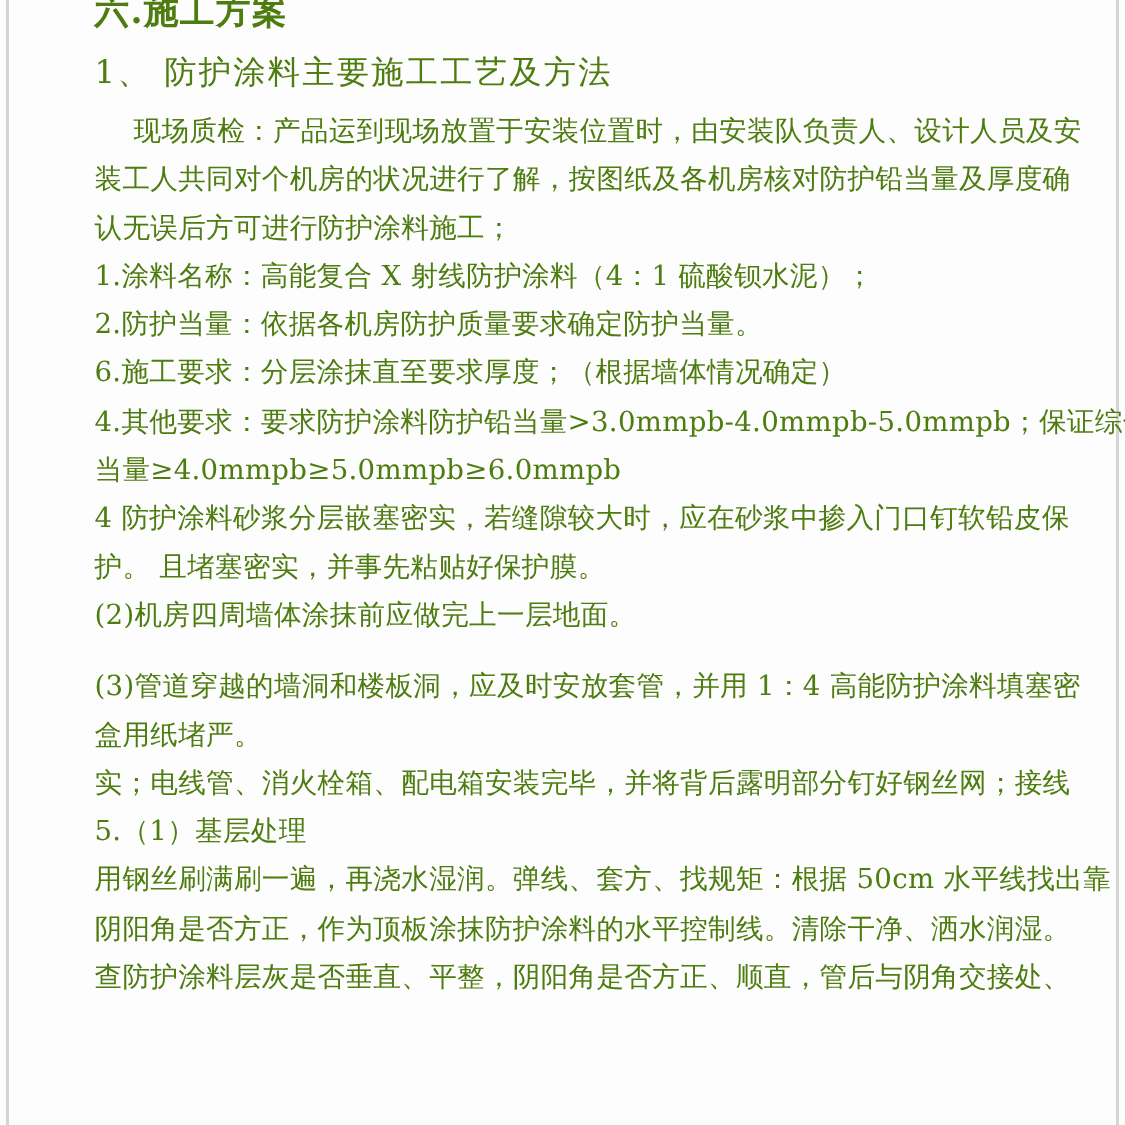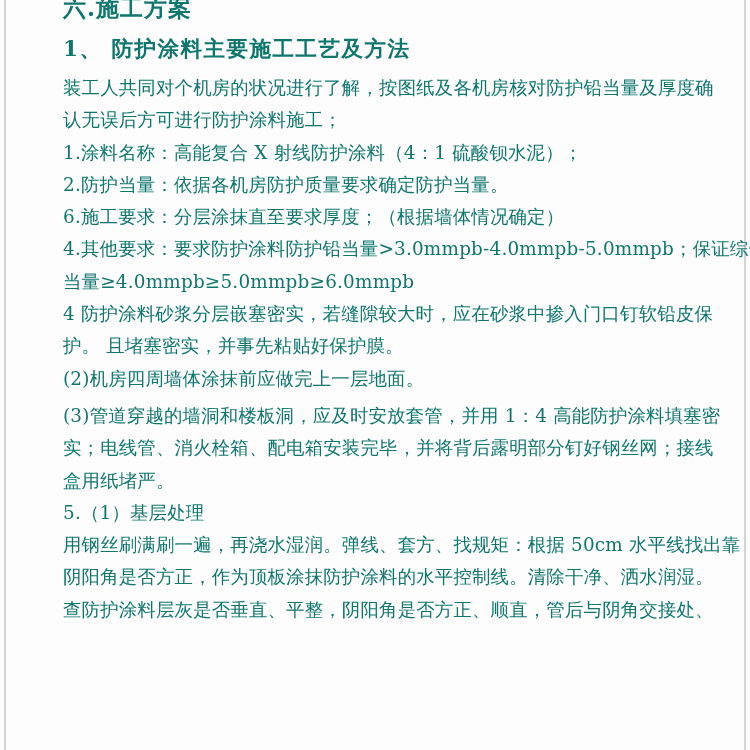--- a/index.html
+++ b/index.html
@@ -7,21 +7,21 @@
     padding: 0;
     background: #ffffff;
   }
   .page {
     position: relative;
     width: 750px;
     height: 750px;
     background: #fdfdfd;
     overflow: hidden;
     font-family: "DejaVu Serif", "Liberation Serif", serif;
-    color: #0f766e;
+    color: #4d7c0f;
   }
   .scan-edge {
     position: absolute;
     top: 0;
     bottom: 0;
     width: 2px;
     background: #d4d4d4;
   }
   .scan-edge.left  { left: 4px; }
   .scan-edge.right { left: 744px; }
@@ -36,62 +36,63 @@
     margin: -7px 0 0 0;
     font-size: 23px;
     font-weight: bold;
     line-height: 30px;
     letter-spacing: 1px;
     white-space: nowrap;
   }
   .section-heading {
     margin: 11px 0 0 0;
     font-size: 21.5px;
-    font-weight: bold;
+    font-weight: normal;
     line-height: 30px;
     letter-spacing: 1.5px;
     white-space: nowrap;
   }
   .body-text {
     margin-top: 8px;
   }
   .ln {
     font-size: 18.4px;
     line-height: 32.3px;
     letter-spacing: 0.2px;
     white-space: nowrap;
   }
   .ind1 { padding-left: 26px; }
   .ind2 { padding-left: 34px; }
-  .gap  { margin-top: 5px; }
+  .gap  { margin-top: 15px; }
 </style>
 </head>
 <body>
 
 <div class="page">
   <div class="scan-edge left"></div>
   <div class="scan-edge right"></div>
 
   <div class="content">
     <h1 class="doc-title">六.施工方案</h1>
     <h2 class="section-heading">1、 防护涂料主要施工工艺及方法</h2>
 
     <div class="body-text">
+      <div class="ln ind1">现场质检：产品运到现场放置于安装位置时，由安装队负责人、设计人员及安</div>
       <div class="ln">装工人共同对个机房的状况进行了解，按图纸及各机房核对防护铅当量及厚度确</div>
       <div class="ln">认无误后方可进行防护涂料施工；</div>
       <div class="ln">1.涂料名称：高能复合 X 射线防护涂料（4：1 硫酸钡水泥）；</div>
       <div class="ln">2.防护当量：依据各机房防护质量要求确定防护当量。</div>
       <div class="ln">6.施工要求：分层涂抹直至要求厚度；（根据墙体情况确定）</div>
       <div class="ln">4.其他要求：要求防护涂料防护铅当量&gt;3.0mmpb-4.0mmpb-5.0mmpb；保证综合铅</div>
       <div class="ln">当量≥4.0mmpb≥5.0mmpb≥6.0mmpb</div>
       <div class="ln">4 防护涂料砂浆分层嵌塞密实，若缝隙较大时，应在砂浆中掺入门口钉软铅皮保</div>
       <div class="ln">护。 且堵塞密实，并事先粘贴好保护膜。</div>
       <div class="ln">(2)机房四周墙体涂抹前应做完上一层地面。</div>
       <div class="ln gap">(3)管道穿越的墙洞和楼板洞，应及时安放套管，并用 1：4 高能防护涂料填塞密</div>
+      <div class="ln">盒用纸堵严。</div>
       <div class="ln">实；电线管、消火栓箱、配电箱安装完毕，并将背后露明部分钉好钢丝网；接线</div>
-      <div class="ln">盒用纸堵严。</div>
       <div class="ln">5.（1）基层处理</div>
       <div class="ln">用钢丝刷满刷一遍，再浇水湿润。弹线、套方、找规矩：根据 50cm 水平线找出靠</div>
       <div class="ln">阴阳角是否方正，作为顶板涂抹防护涂料的水平控制线。清除干净、洒水润湿。</div>
       <div class="ln">查防护涂料层灰是否垂直、平整，阴阳角是否方正、顺直，管后与阴角交接处、</div>
     </div>
   </div>
 </div>
 
 </body></html>

